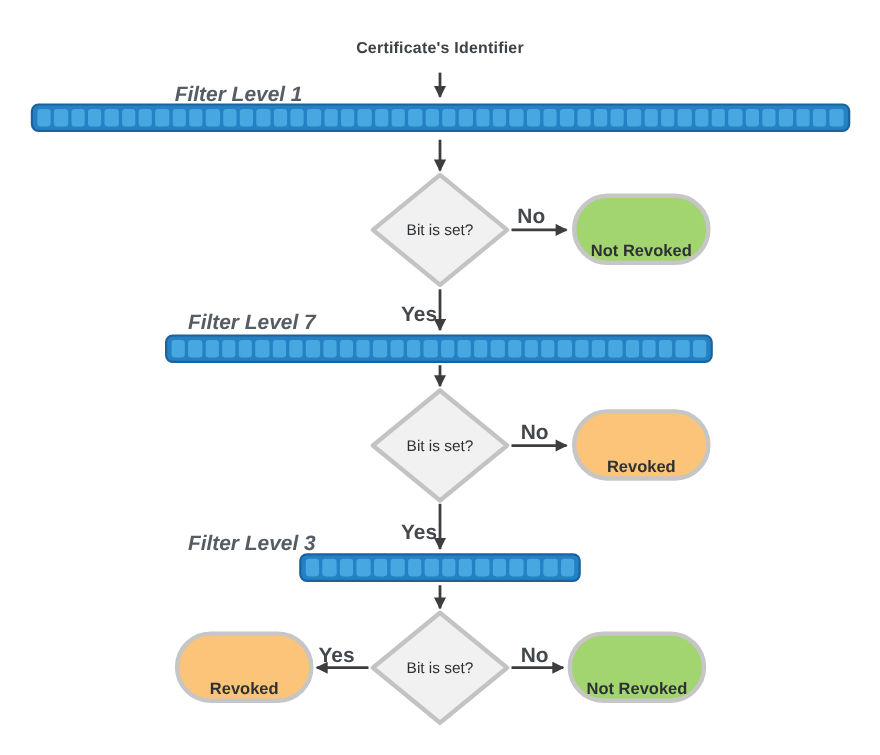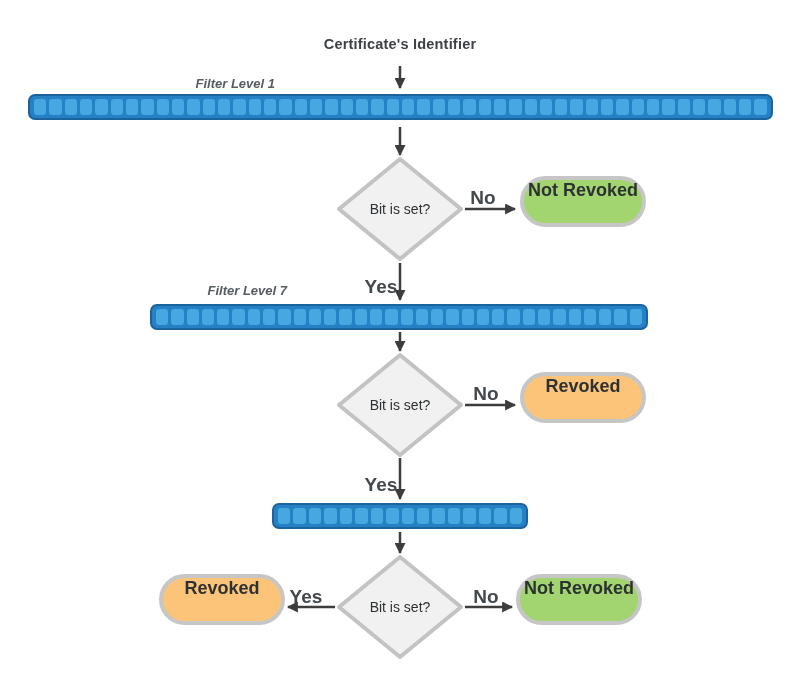--- a/index.html
+++ b/index.html
@@ -11,21 +11,21 @@
   .edges{position:absolute;left:0;top:0;width:800px;height:686px;pointer-events:none;}
   .edges line{stroke:var(--arrow);stroke-width:2.5;}
   .arrowhead-fill{fill:var(--arrow);}
 
   .title{
     position:absolute;left:0;top:36px;width:800px;text-align:center;
     font-size:14.5px;font-weight:700;color:var(--title-text);letter-spacing:.2px;
   }
   .flabel{
     position:absolute;width:150px;text-align:right;
-    font-size:13px;font-style:italic;font-weight:600;color:var(--filter-label-text);
+    font-size:19px;font-style:italic;font-weight:600;color:var(--filter-label-text);
   }
   .elabel{
     position:absolute;width:34px;text-align:center;
     font-size:19px;font-weight:700;color:var(--edge-label-text);
   }
   .bar{
     position:absolute;height:26px;box-sizing:border-box;
     background:var(--bar-background);
     border:2px solid var(--bar-border);
     border-radius:7px;
@@ -38,24 +38,24 @@
   .diamond polygon{
     fill:var(--diamond-fill);stroke:var(--diamond-border);
     stroke-width:4;stroke-linejoin:round;
   }
   .dtext{
     position:absolute;left:0;top:0;width:128px;height:106px;
     display:flex;align-items:center;justify-content:center;
     font-size:14px;color:var(--node-text);
   }
   .pill{
-    position:absolute;width:126px;height:51px;box-sizing:border-box;
+    position:absolute;width:126px;height:65px;box-sizing:border-box;
     border:4px solid var(--pill-border);border-radius:33px;
-    display:flex;align-items:flex-start;justify-content:center;
-    font-size:18px;font-weight:700;color:var(--node-text);
+    display:flex;align-items:flex-end;justify-content:center;
+    font-size:15px;font-weight:700;color:var(--node-text);
   }
   .pill.green{background:var(--green-fill);}
   .pill.orange{background:var(--orange-fill);}
 </style>
 </head>
 <body>
 
 <div class="canvas">
 
   <svg class="edges" viewBox="0 0 800 686">
@@ -183,20 +183,21 @@
       <polygon points="64,3 125,53 64,103 3,53"></polygon>
     </svg>
     <div class="dtext">Bit is set?</div>
   </div>
   <div class="elabel" style="left:469px;top:383px;">No</div>
   <div class="pill orange" style="left:520px;top:372px;">
     <span>Revoked</span>
   </div>
   <div class="elabel" style="left:364px;top:474px;">Yes</div>
 
+  <div class="flabel" style="left:137px;top:484px;">Filter Level 3</div>
   <div class="bar" style="left:272px;top:503px;width:256px;">
       <div class="sq"></div>
       <div class="sq"></div>
       <div class="sq"></div>
       <div class="sq"></div>
       <div class="sq"></div>
       <div class="sq"></div>
       <div class="sq"></div>
       <div class="sq"></div>
       <div class="sq"></div>

